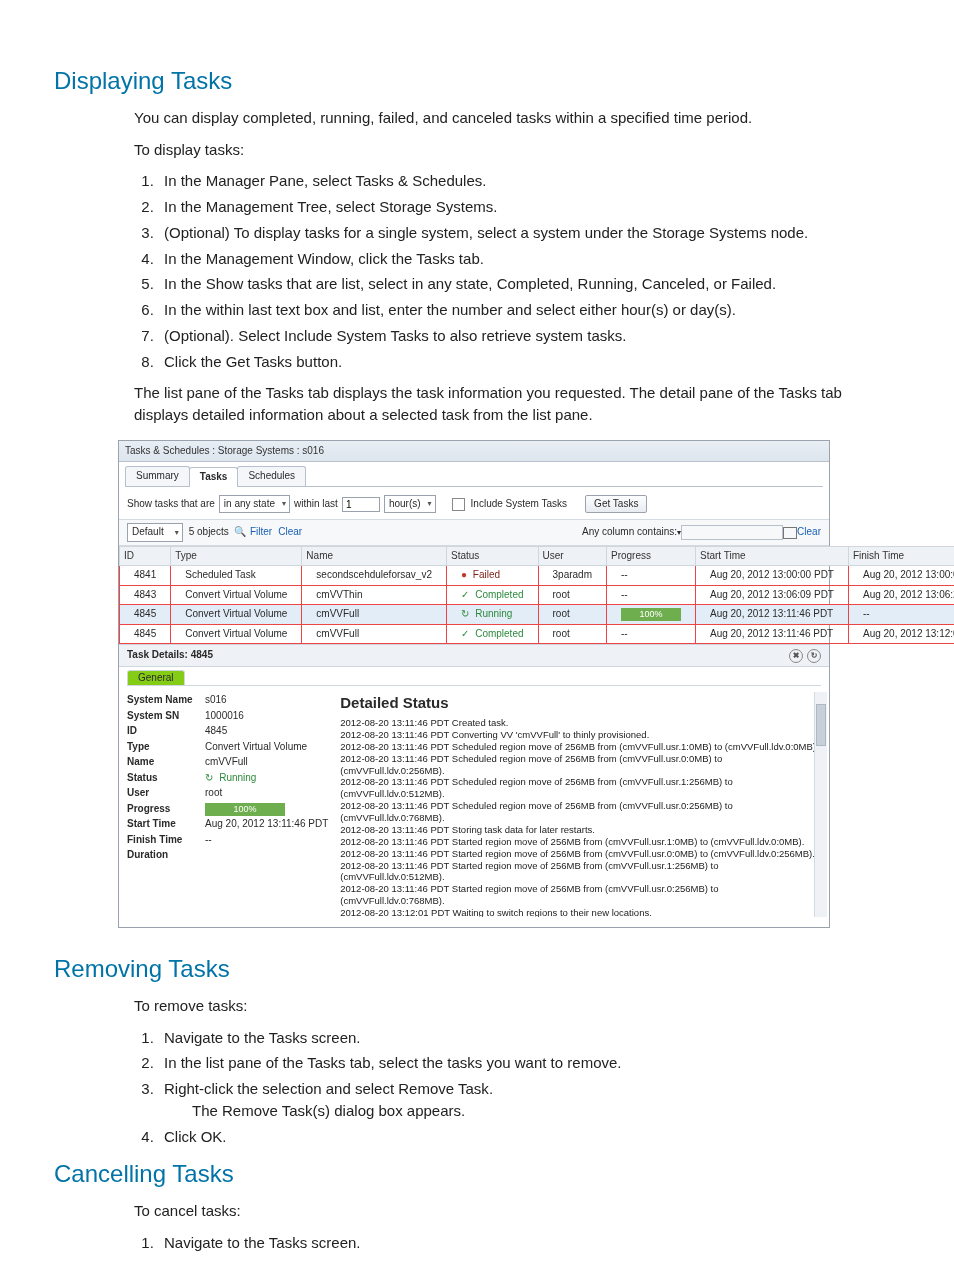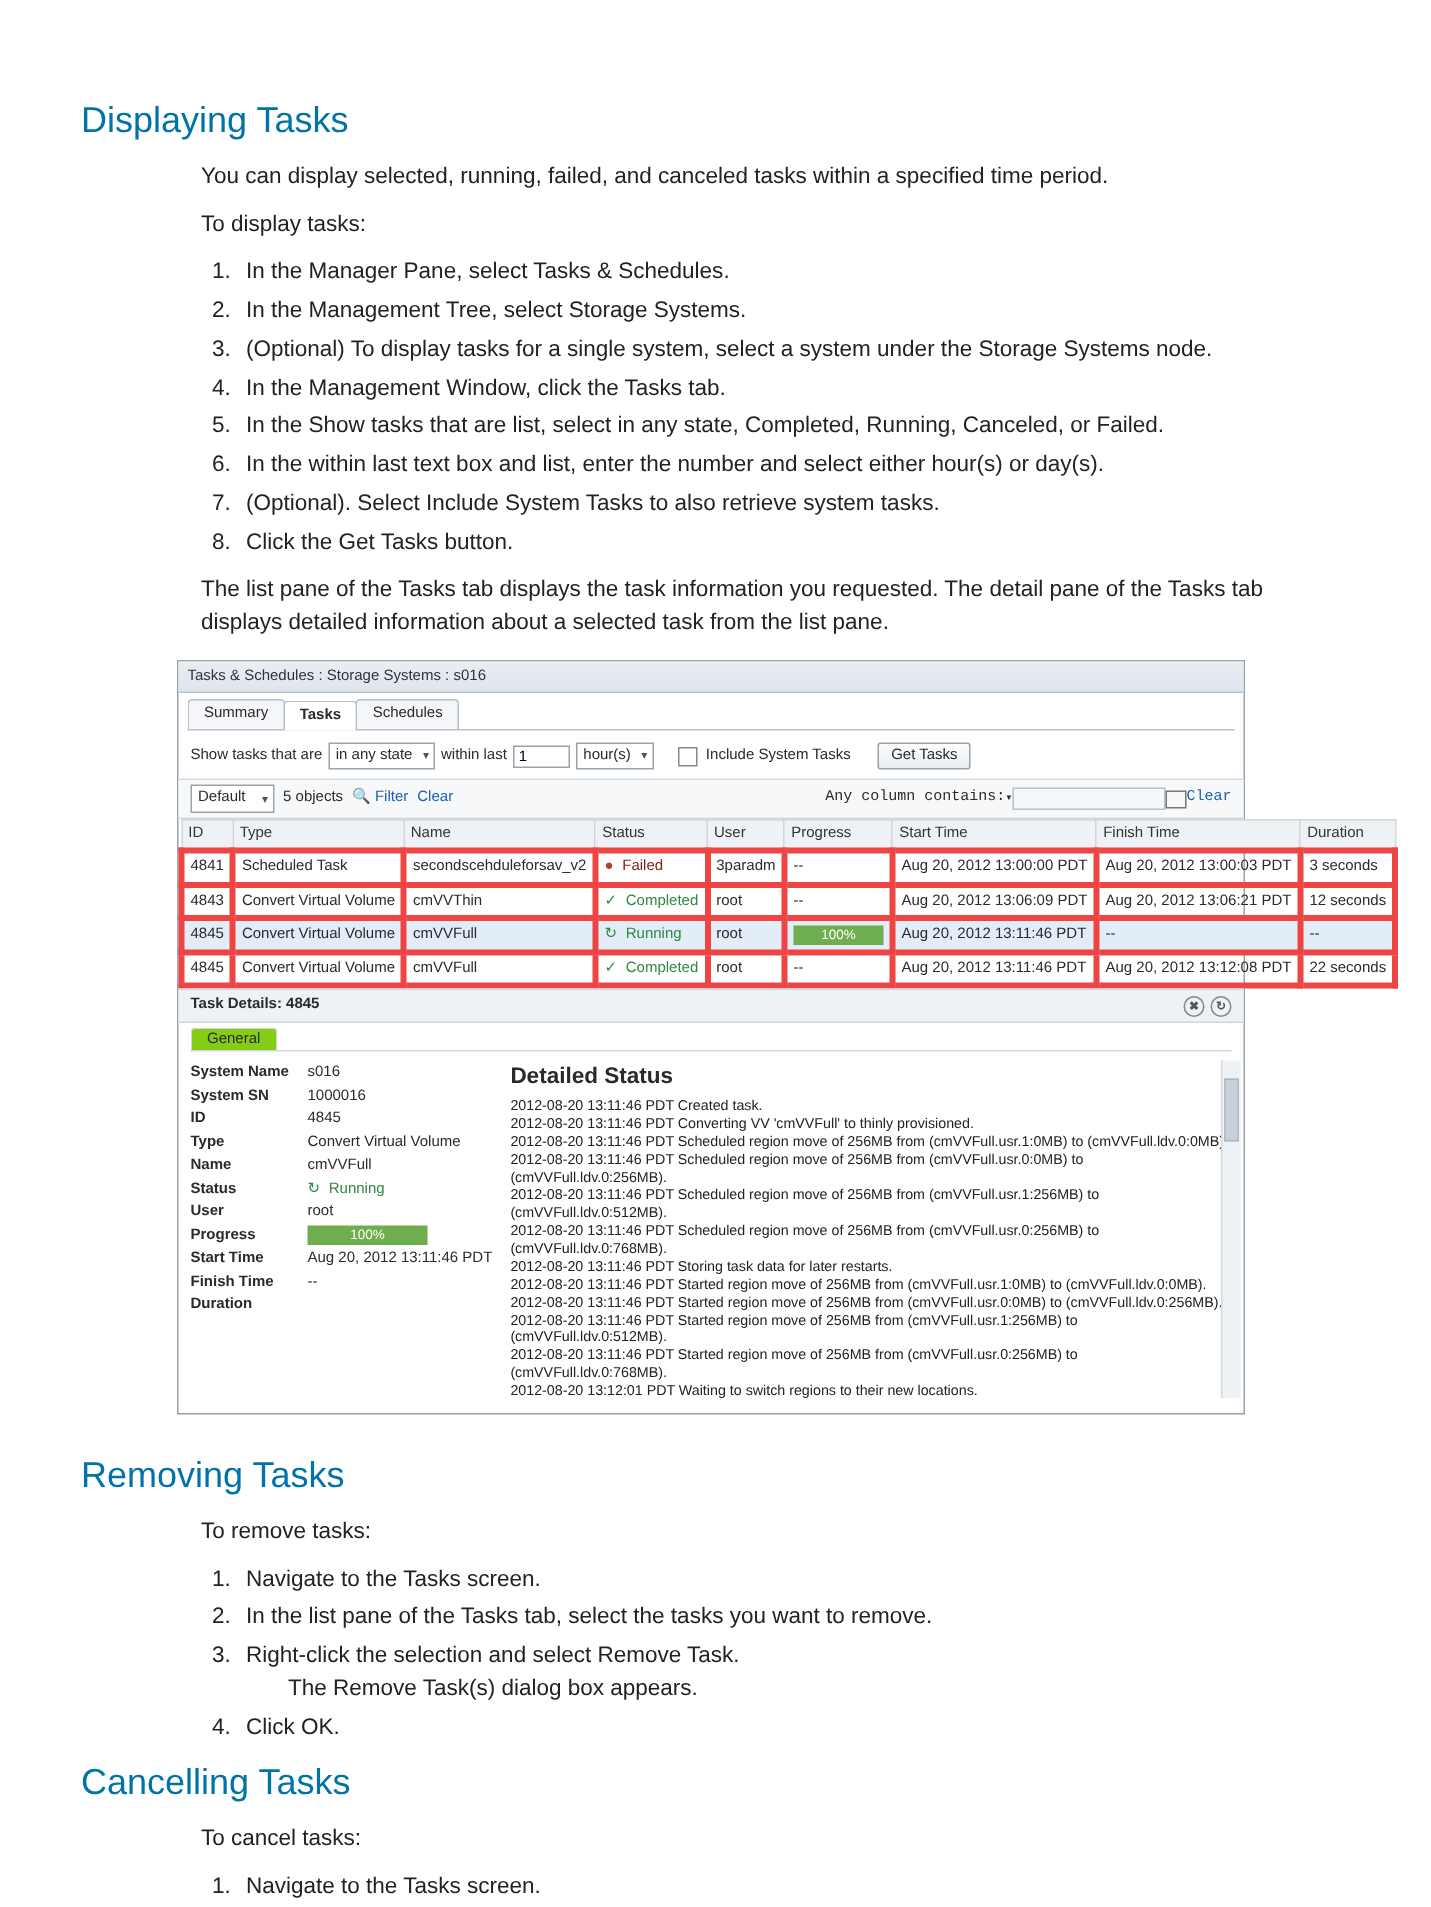--- a/index.html
+++ b/index.html
@@ -67,32 +67,32 @@
   .btn {
     border:1px solid #9aa3ad; background:linear-gradient(#fdfdfe,#e8ecf1);
     padding:1px 8px; font-size:10px; border-radius:2px;
   }
   .linkish{ color:#1a5fb4; }
   .toolbar2 {
     display:flex; align-items:center; padding:3px 8px; gap:6px;
     border-top:1px solid #d4dae1; border-bottom:1px solid #d4dae1; background:#f6f8fa;
     font-size:10px;
   }
-  .toolbar2 .right { margin-left:auto; display:flex; align-items:center; gap:0;font-family:Liberation Mono, monospace;}
+  .toolbar2 .right { margin-left:auto; display:flex; align-items:center; gap:0;}
   .smallinput{border:1px solid #b7c0cb;width:100px;height:13px;}
   .printer{width:12px;height:10px;border:1px solid #777;display:inline-block;}
   table.grid {
     width:100%; border-collapse:collapse; font-size:10px;
   }
   table.grid th {
     background:#eef1f5; border:1px solid #cfd6de; padding:2px 4px; font-weight:400; color:#333;
     text-align:left;
   }
   table.grid td {
-    border:4px solid #ef4444; padding:2px 4px; white-space:nowrap;
+    border:1px solid #ef4444; padding:2px 14px; white-space:nowrap;
   }
   tr.hl td { background:#e3edf7; }
   .st-fail::before{content:"\25CF"; color:#c0392b; margin-right:3px;}
   .st-fail{color:#7a1d14;}
   .st-comp::before{content:"\2713"; color:#2d8a3e; margin-right:3px;}
   .st-comp{color:#2d8a3e;}
   .st-run::before{content:"\21BB"; color:#2d8a3e; margin-right:3px;}
   .st-run{color:#2d8a3e;}
   .progcell{ min-width:60px; }
   .progbar{ background:#6fae4e; color:#fff; text-align:center; font-size:9px; padding:0 2px;}
@@ -119,21 +119,21 @@
     max-height:200px; overflow:hidden;
   }
   .vscroll{position:absolute; right:-6px; top:0; bottom:0; width:12px; background:#eef1f5; border-left:1px solid #d4dae1;}
   .vthumb{position:absolute; left:1px; right:1px; top:12px; height:40px; background:#c7cfd8; border:1px solid #aeb8c3;}
 </style>
 </head>
 <body>
 
 <h2 class="section">Displaying Tasks</h2>
 <div class="body-block">
-  <p>You can display selected, running, failed, and canceled tasks within a specified time period.</p>
+  <p>You can display completed, running, failed, and canceled tasks within a specified time period.</p>
   <p>To display tasks:</p>
   <ol>
     <li><span>In the Manager Pane, select </span><b>Tasks &amp; Schedules</b>.</li>
     <li><span>In the Management Tree, select </span><b>Storage Systems</b>.</li>
     <li><span>(Optional) To display tasks for a single system, select a system under the </span><b>Storage Systems</b><span> node.</span></li>
     <li><span>In the Management Window, click the </span><b>Tasks</b><span> tab.</span></li>
     <li><span>In the </span><b>Show tasks that are</b><span> list, select </span><b>in any state</b><span>, </span><b>Completed</b><span>, </span><b>Running</b><span>, </span><b>Canceled</b><span>, or </span><b>Failed</b><span>.</span></li>
     <li><span>In the </span><b>within last</b><span> text box and list, enter the number and select either hour(s) or day(s).</span></li>
     <li><span>(Optional). Select </span><b>Include System Tasks</b><span> to also retrieve system tasks.</span></li>
     <li><span>Click the </span><b>Get Tasks</b><span> button.</span></li>

